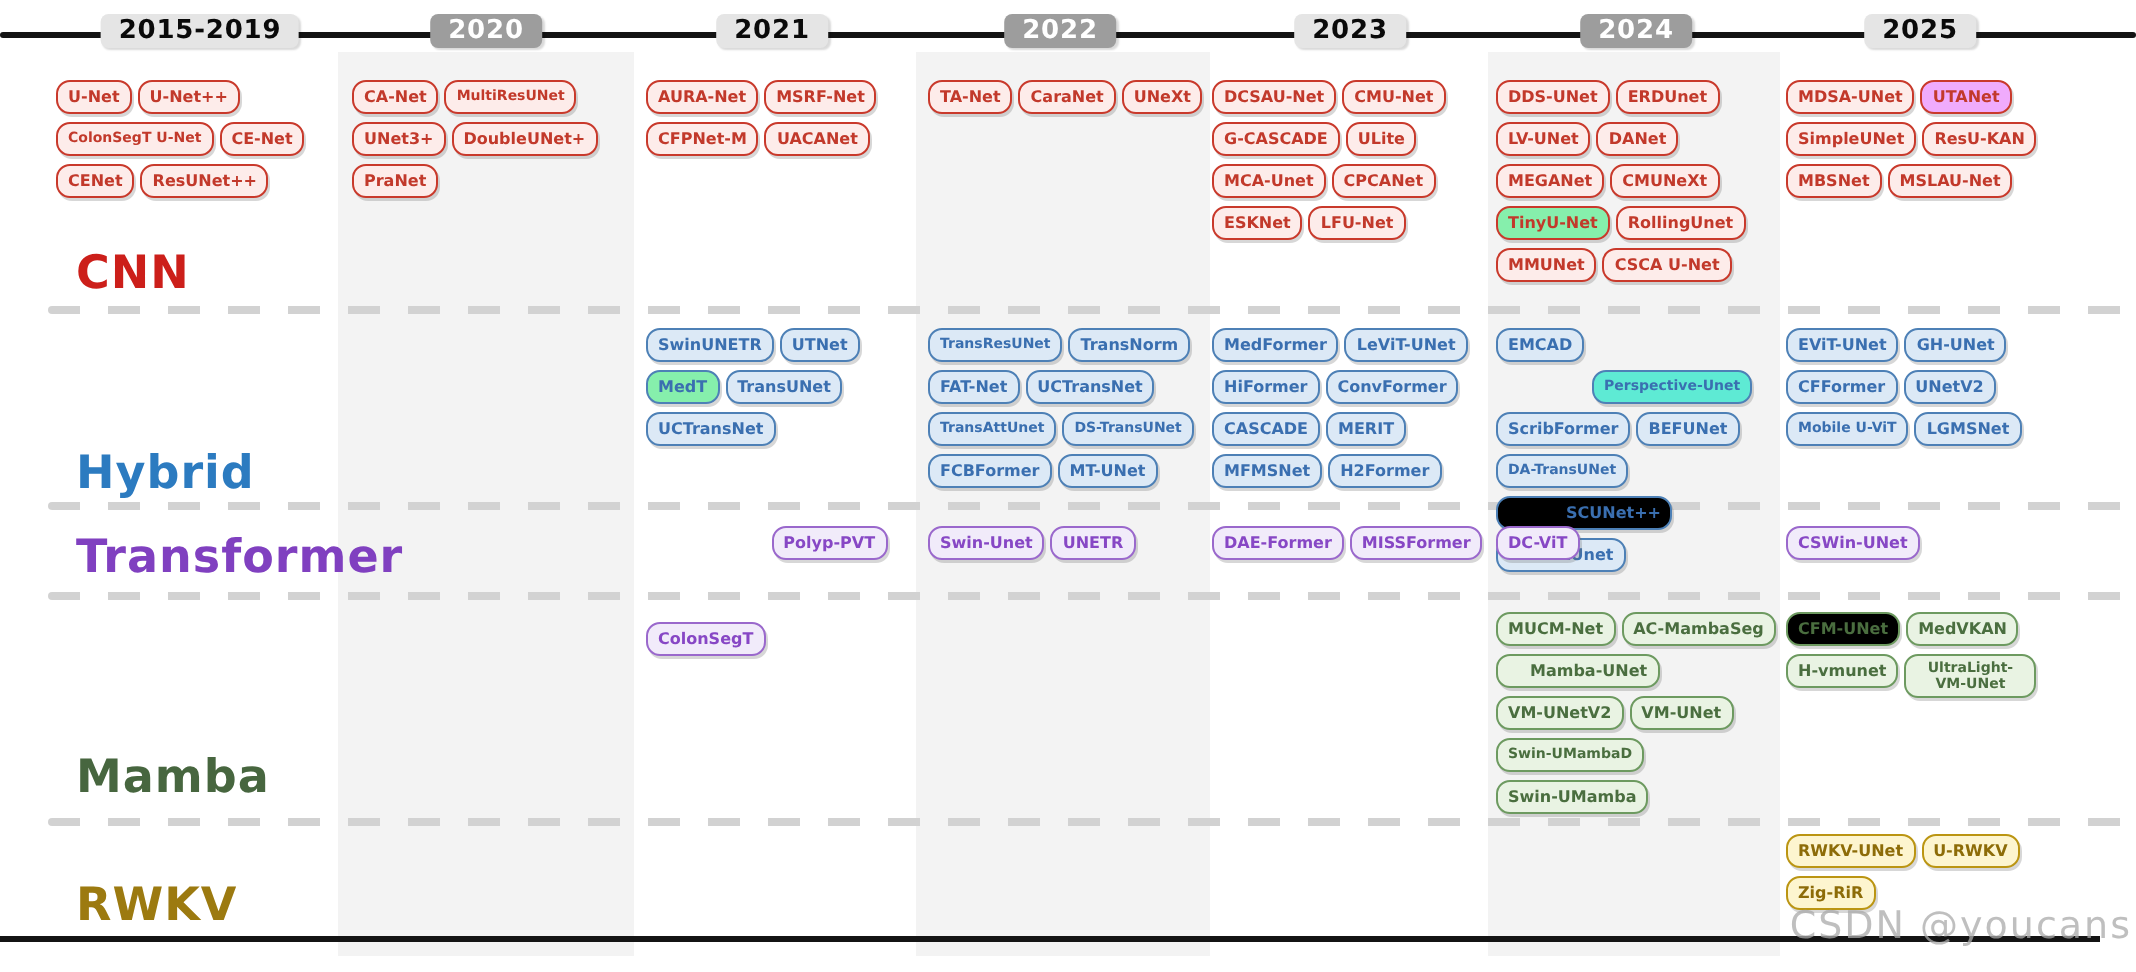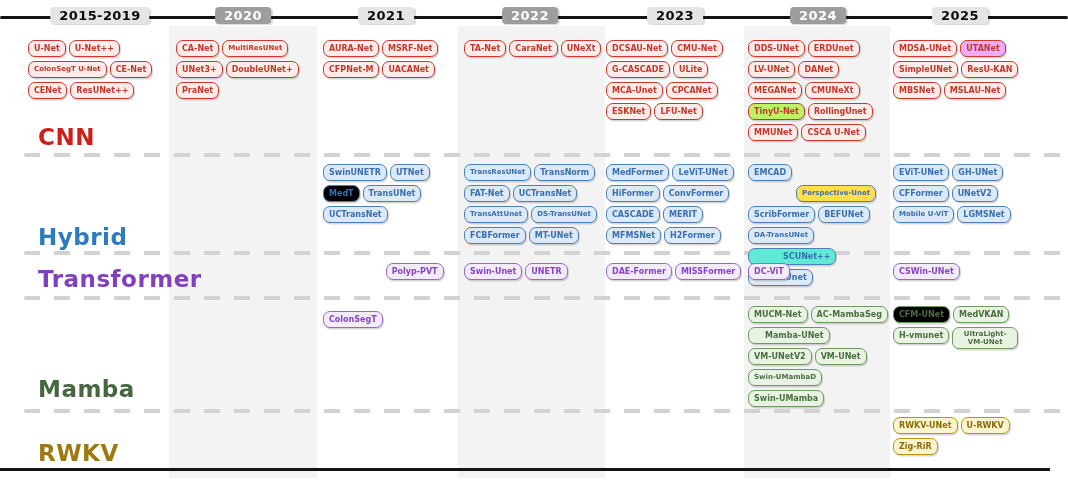--- a/index.html
+++ b/index.html
@@ -106,38 +106,38 @@
         <span class="model-box" style="border-color: rgb(201, 57, 43); background: rgb(253, 236, 234); color: rgb(194, 57, 43);">ESKNet</span>
         <span class="model-box" style="border-color: rgb(201, 57, 43); background: rgb(253, 236, 234); color: rgb(194, 57, 43);">LFU-Net</span>
       </div>
       <div class="cell" style="left: 748px; top: 40px;">
         <span class="model-box" style="border-color: rgb(201, 57, 43); background: rgb(253, 236, 234); color: rgb(194, 57, 43);">DDS-UNet</span>
         <span class="model-box" style="border-color: rgb(201, 57, 43); background: rgb(253, 236, 234); color: rgb(194, 57, 43);">ERDUnet</span>
         <span class="model-box" style="border-color: rgb(201, 57, 43); background: rgb(253, 236, 234); color: rgb(194, 57, 43);">LV-UNet</span>
         <span class="model-box" style="border-color: rgb(201, 57, 43); background: rgb(253, 236, 234); color: rgb(194, 57, 43);">DANet</span>
         <span class="model-box" style="border-color: rgb(201, 57, 43); background: rgb(253, 236, 234); color: rgb(194, 57, 43);">MEGANet</span>
         <span class="model-box" style="border-color: rgb(201, 57, 43); background: rgb(253, 236, 234); color: rgb(194, 57, 43);">CMUNeXt</span>
-        <span class="model-box" style="border-color: rgb(201, 57, 43); background: #bef264; color: rgb(194, 57, 43);">TinyU-Net</span>
+        <span class="model-box" style="border-color: rgb(201, 57, 43); background: #86efac; color: rgb(194, 57, 43);">TinyU-Net</span>
         <span class="model-box" style="border-color: rgb(201, 57, 43); background: rgb(253, 236, 234); color: rgb(194, 57, 43);">RollingUnet</span>
         <span class="model-box" style="border-color: rgb(201, 57, 43); background: rgb(253, 236, 234); color: rgb(194, 57, 43);">MMUNet</span>
         <span class="model-box" style="border-color: rgb(201, 57, 43); background: rgb(253, 236, 234); color: rgb(194, 57, 43);">CSCA U-Net</span>
       </div>
       <div class="cell" style="left: 893px; top: 40px;">
         <span class="model-box" style="border-color: rgb(201, 57, 43); background: rgb(253, 236, 234); color: rgb(194, 57, 43);">MDSA-UNet</span>
         <span class="model-box" style="border-color: rgb(201, 57, 43); background: #f0abfc; color: rgb(194, 57, 43); text-align: right;">UTANet</span>
         <span class="model-box" style="border-color: rgb(201, 57, 43); background: rgb(253, 236, 234); color: rgb(194, 57, 43);">SimpleUNet</span>
         <span class="model-box" style="border-color: rgb(201, 57, 43); background: rgb(253, 236, 234); color: rgb(194, 57, 43);">ResU-KAN</span>
         <span class="model-box" style="border-color: rgb(201, 57, 43); background: rgb(253, 236, 234); color: rgb(194, 57, 43);">MBSNet</span>
         <span class="model-box" style="border-color: rgb(201, 57, 43); background: rgb(253, 236, 234); color: rgb(194, 57, 43);">MSLAU-Net</span>
       </div>
       <div class="cat-label" style="top: 224px; color: rgb(44, 123, 192);">Hybrid</div>
       <div class="cell" style="left: 323px; top: 164px;">
         <span class="model-box" style="border-color: rgb(77, 128, 182); background: rgb(220, 233, 246); color: rgb(58, 111, 176);">SwinUNETR</span>
         <span class="model-box" style="border-color: rgb(77, 128, 182); background: rgb(220, 233, 246); color: rgb(58, 111, 176);">UTNet</span>
-        <span class="model-box" style="border-color: rgb(77, 128, 182); background: #000000; color: rgb(58, 111, 176);">MedT</span>
+        <span class="model-box" style="border-color: rgb(77, 128, 182); background: #86efac; color: rgb(58, 111, 176);">MedT</span>
         <span class="model-box" style="border-color: rgb(77, 128, 182); background: rgb(220, 233, 246); color: rgb(58, 111, 176);">TransUNet</span>
         <span class="model-box" style="border-color: rgb(77, 128, 182); background: rgb(220, 233, 246); color: rgb(58, 111, 176);">UCTransNet</span>
       </div>
       <div class="cell" style="left: 464px; top: 164px;">
         <span class="model-box sm" style="border-color: rgb(77, 128, 182); background: rgb(220, 233, 246); color: rgb(58, 111, 176);">TransResUNet</span>
         <span class="model-box" style="border-color: rgb(77, 128, 182); background: rgb(220, 233, 246); color: rgb(58, 111, 176);">TransNorm</span>
         <span class="model-box" style="border-color: rgb(77, 128, 182); background: rgb(220, 233, 246); color: rgb(58, 111, 176);">FAT-Net</span>
         <span class="model-box" style="border-color: rgb(77, 128, 182); background: rgb(220, 233, 246); color: rgb(58, 111, 176);">UCTransNet</span>
         <span class="model-box sm" style="border-color: rgb(77, 128, 182); background: rgb(220, 233, 246); color: rgb(58, 111, 176);">TransAttUnet</span>
         <span class="model-box sm" style="border-color: rgb(77, 128, 182); background: rgb(220, 233, 246); color: rgb(58, 111, 176);">DS-TransUNet</span>
@@ -149,25 +149,25 @@
         <span class="model-box" style="border-color: rgb(77, 128, 182); background: rgb(220, 233, 246); color: rgb(58, 111, 176);">LeViT-UNet</span>
         <span class="model-box" style="border-color: rgb(77, 128, 182); background: rgb(220, 233, 246); color: rgb(58, 111, 176);">HiFormer</span>
         <span class="model-box" style="border-color: rgb(77, 128, 182); background: rgb(220, 233, 246); color: rgb(58, 111, 176);">ConvFormer</span>
         <span class="model-box" style="border-color: rgb(77, 128, 182); background: rgb(220, 233, 246); color: rgb(58, 111, 176);">CASCADE</span>
         <span class="model-box" style="border-color: rgb(77, 128, 182); background: rgb(220, 233, 246); color: rgb(58, 111, 176);">MERIT</span>
         <span class="model-box" style="border-color: rgb(77, 128, 182); background: rgb(220, 233, 246); color: rgb(58, 111, 176);">MFMSNet</span>
         <span class="model-box" style="border-color: rgb(77, 128, 182); background: rgb(220, 233, 246); color: rgb(58, 111, 176);">H2Former</span>
       </div>
       <div class="cell" style="left: 748px; top: 164px;">
         <span class="model-box" style="border-color: rgb(77, 128, 182); background: rgb(220, 233, 246); color: rgb(58, 111, 176);">EMCAD</span>
-        <span class="model-box sm" style="border-color: rgb(77, 128, 182); background: #fde047; color: rgb(58, 111, 176); margin-left: 48px;">Perspective-Unet</span>
+        <span class="model-box sm" style="border-color: rgb(77, 128, 182); background: #5eead4; color: rgb(58, 111, 176); margin-left: 48px;">Perspective-Unet</span>
         <span class="model-box" style="border-color: rgb(77, 128, 182); background: rgb(220, 233, 246); color: rgb(58, 111, 176);">ScribFormer</span>
         <span class="model-box" style="border-color: rgb(77, 128, 182); background: rgb(220, 233, 246); color: rgb(58, 111, 176);">BEFUNet</span>
         <span class="model-box sm" style="border-color: rgb(77, 128, 182); background: rgb(220, 233, 246); color: rgb(58, 111, 176);">DA-TransUNet</span>
-        <span class="model-box" style="border-color: rgb(77, 128, 182); background: #5eead4; color: rgb(58, 111, 176); padding-left: 34px;">SCUNet++</span>
+        <span class="model-box" style="border-color: rgb(77, 128, 182); background: #000000; color: rgb(58, 111, 176); padding-left: 34px;">SCUNet++</span>
         <span class="model-box" style="border-color: rgb(77, 128, 182); background: rgb(220, 233, 246); color: rgb(58, 111, 176);">D-TrAttUnet</span>
       </div>
       <div class="cell" style="left: 893px; top: 164px;">
         <span class="model-box" style="border-color: rgb(77, 128, 182); background: rgb(220, 233, 246); color: rgb(58, 111, 176);">EViT-UNet</span>
         <span class="model-box" style="border-color: rgb(77, 128, 182); background: rgb(220, 233, 246); color: rgb(58, 111, 176);">GH-UNet</span>
         <span class="model-box" style="border-color: rgb(77, 128, 182); background: rgb(220, 233, 246); color: rgb(58, 111, 176);">CFFormer</span>
         <span class="model-box" style="border-color: rgb(77, 128, 182); background: rgb(220, 233, 246); color: rgb(58, 111, 176);">UNetV2</span>
         <span class="model-box sm" style="border-color: rgb(77, 128, 182); background: rgb(220, 233, 246); color: rgb(58, 111, 176);">Mobile U-ViT</span>
         <span class="model-box" style="border-color: rgb(77, 128, 182); background: rgb(220, 233, 246); color: rgb(58, 111, 176);">LGMSNet</span>
       </div>
@@ -207,13 +207,14 @@
         <span class="model-box sm wrap" style="border-color: rgb(109, 154, 96); background: rgb(233, 243, 227); color: rgb(74, 110, 63);">UltraLight-VM-UNet</span>
       </div>
       <div class="cat-label" style="top: 440px; color: rgb(156, 122, 16);">RWKV</div>
       <div class="cell" style="left: 893px; top: 417px;">
         <span class="model-box" style="border-color: rgb(187, 149, 18); background: rgb(253, 245, 207); color: rgb(141, 108, 8);">RWKV-UNet</span>
         <span class="model-box" style="border-color: rgb(187, 149, 18); background: rgb(253, 245, 207); color: rgb(141, 108, 8);">U-RWKV</span>
         <span class="model-box" style="border-color: rgb(187, 149, 18); background: rgb(253, 245, 207); color: rgb(141, 108, 8);">Zig-RiR</span>
       </div>
     </div>
 
+  <div class="watermark">CSDN @youcans</div>
 </div>
 
 </body></html>

